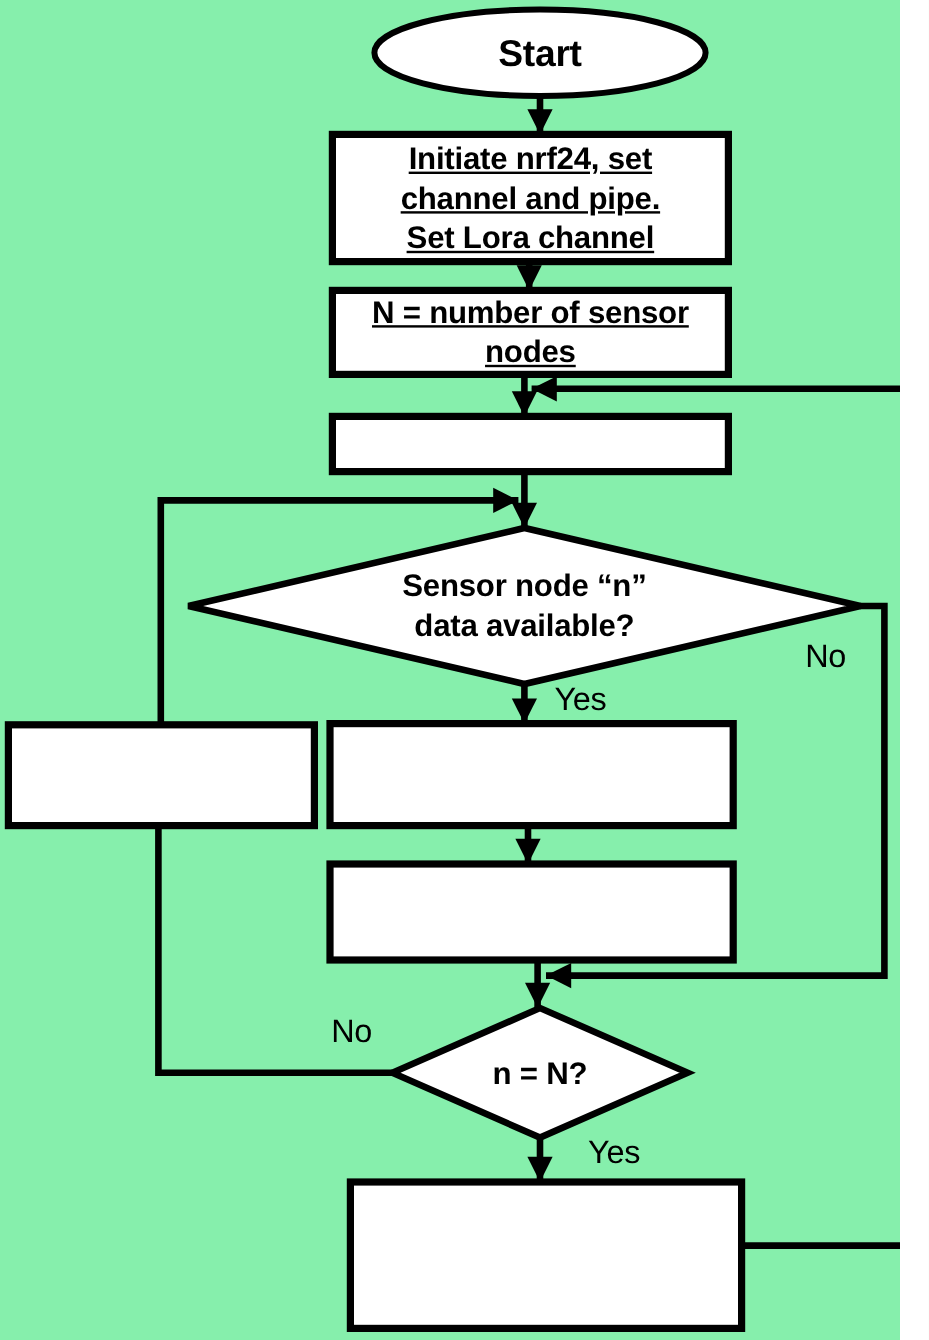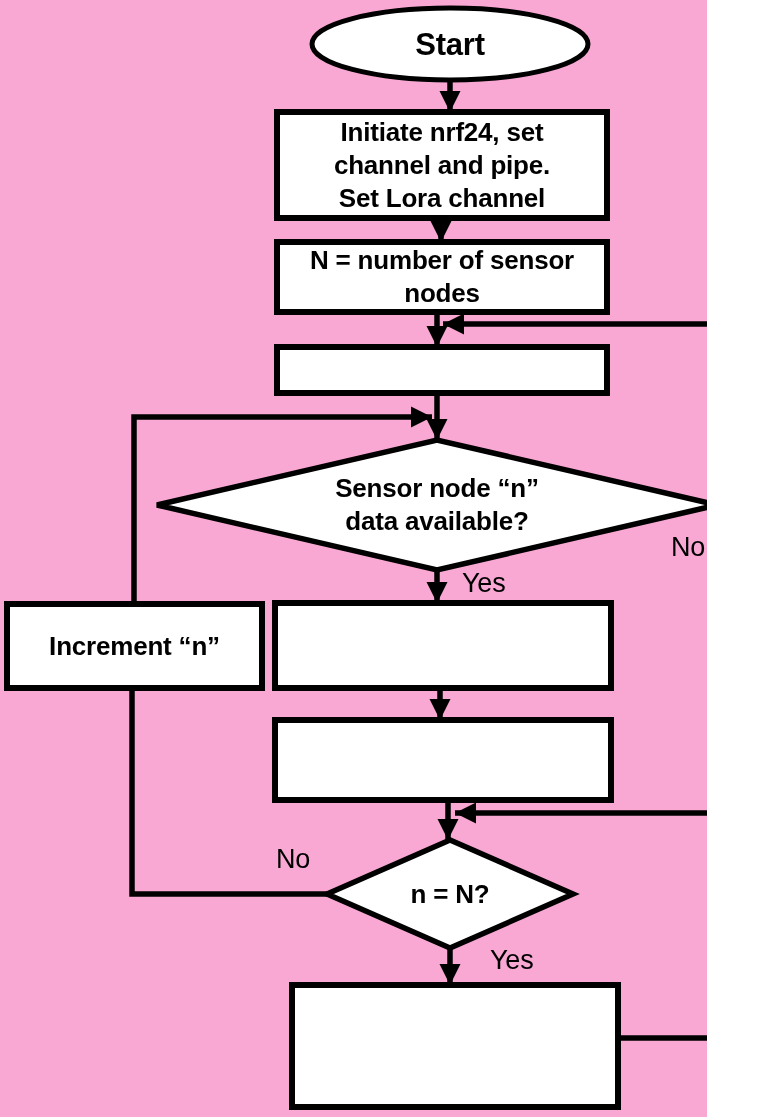--- a/index.html
+++ b/index.html
@@ -1,41 +1,40 @@
 <!DOCTYPE html>
 <html><head>
 <meta charset="utf-8">
 <style>
   html, body { margin: 0; padding: 0; background: #ffffff; }
   .canvas {
     position: relative;
-    width: 668px;
+    width: 750px;
     height: 1117px;
-    background: #f9a8d4;
+    background: #86efac;
     font-family: "Liberation Sans", sans-serif;
     color: #000000;
     overflow: hidden;
-    padding-left: 39px;
   }
   #edge-layer {
     position: absolute;
     left: 0; top: 0;
   }
   .node-label {
     position: absolute;
     display: flex;
     align-items: center;
     justify-content: center;
     text-align: center;
     font-weight: 700;
     white-space: pre-line;
     letter-spacing: -0.2px;
   }
   .fs-start   { font-size: 31px; line-height: 1; }
-  .fs-box     { font-size: 26px; line-height: 33px; }
+  .fs-box     { font-size: 26px; line-height: 33px; text-decoration: underline; }
   .fs-final   { font-size: 26px; line-height: 40px; }
   .fs-diamond { font-size: 26px; line-height: 33px; }
   .branch-label {
     position: absolute;
     font-weight: 400;
     font-size: 27px;
     line-height: 1;
     letter-spacing: -0.2px;
   }
 </style>
@@ -81,19 +80,18 @@
 
   <div class="node-label fs-start" style="left: 312px; top: 8px; width: 276px; height: 72px;">Start</div>
   <div class="node-label fs-box" style="left: 277px; top: 112px; width: 330px; height: 106px;">Initiate nrf24, set
 channel and pipe.
 Set Lora channel</div>
   <div class="node-label fs-box" style="left: 277px; top: 242px; width: 330px; height: 70px;">N = number of sensor
 nodes</div>
   <div class="node-label fs-diamond" style="left: 157px; top: 440px; width: 560px; height: 130px;">Sensor node “n”
 data available?</div>
   <div class="node-label fs-diamond" style="left: 327px; top: 840px; width: 246px; height: 108px;">n = N?</div>
-  <div class="node-label fs-box" style="left: 7px; top: 604px; width: 255px; height: 84px;">Increment “n”</div>
 
   <div class="branch-label" style="left: 462px; top: 570px;">Yes</div>
   <div class="branch-label" style="left: 671px; top: 534px;">No</div>
   <div class="branch-label" style="left: 276px; top: 846px;">No</div>
   <div class="branch-label" style="left: 490px; top: 947px;">Yes</div>
 </div>
 
 </body></html>

